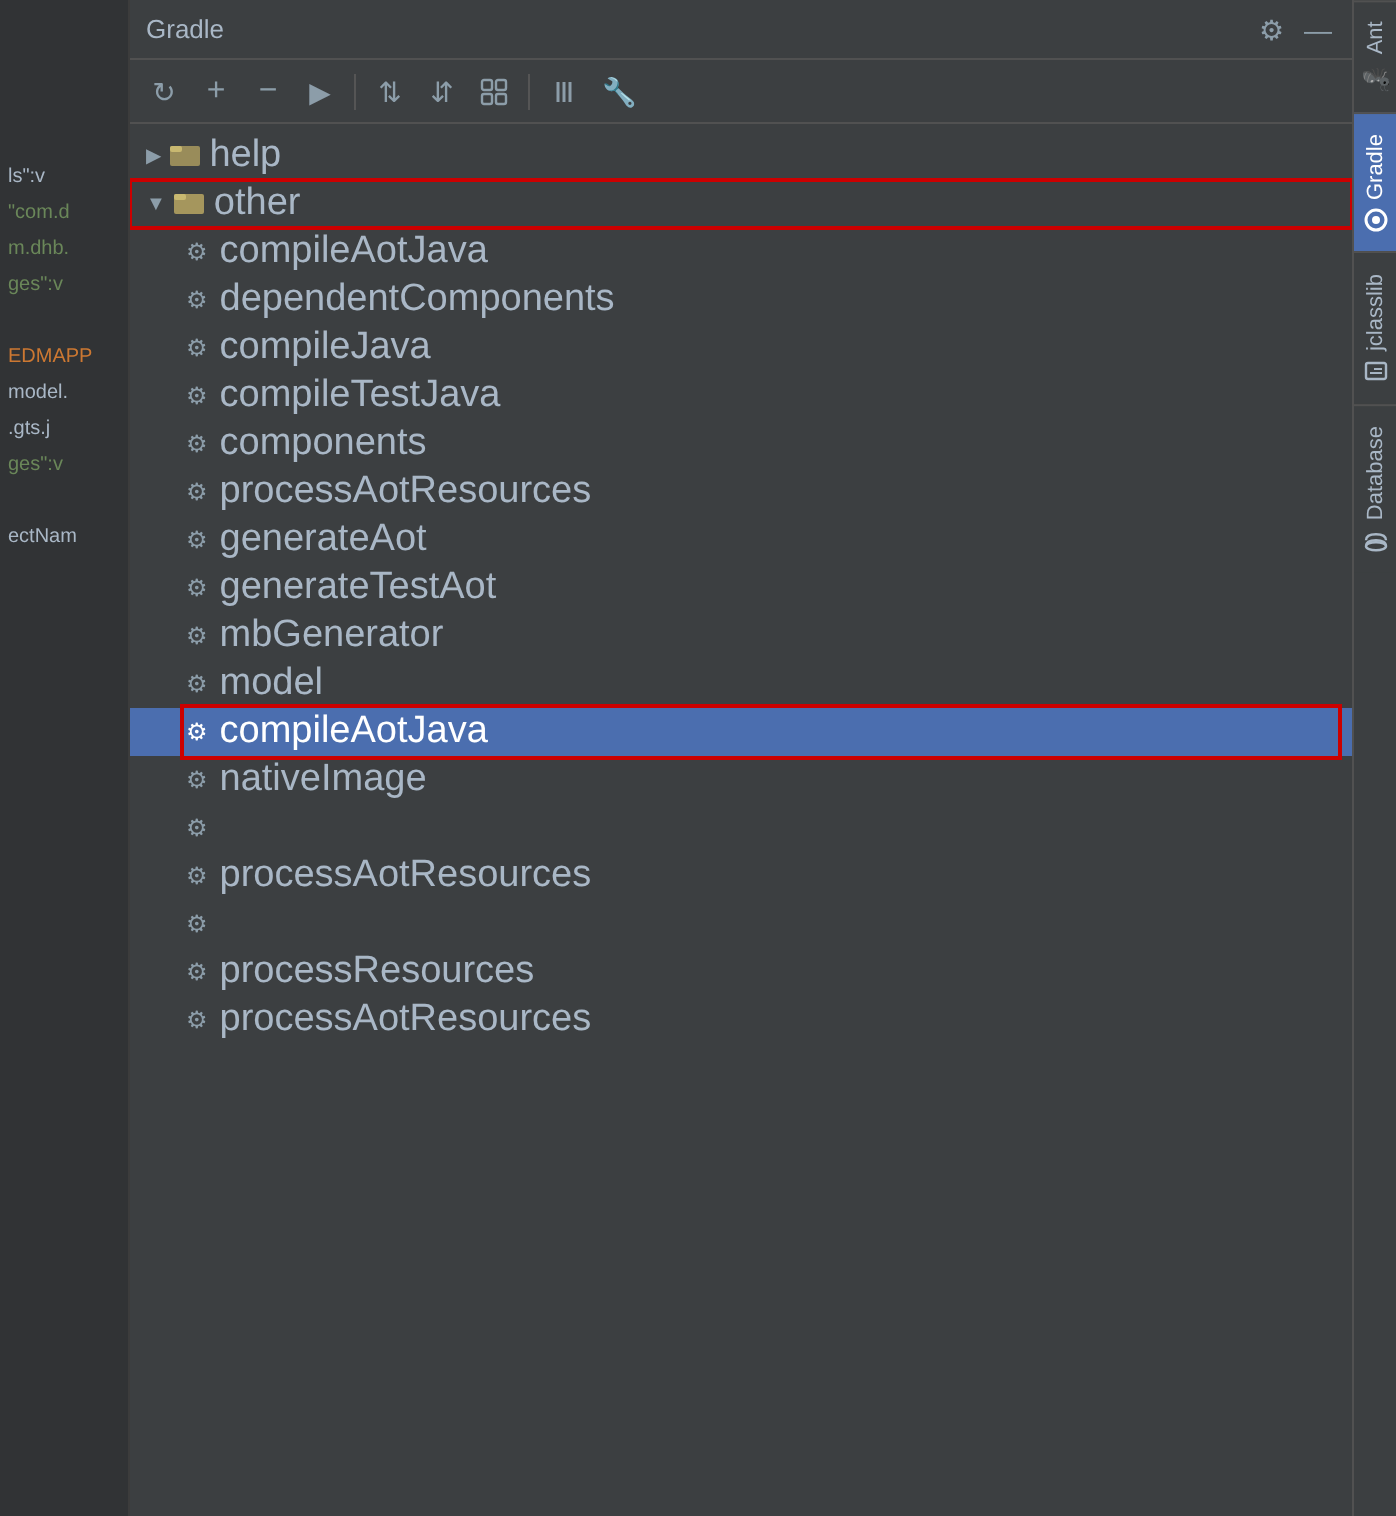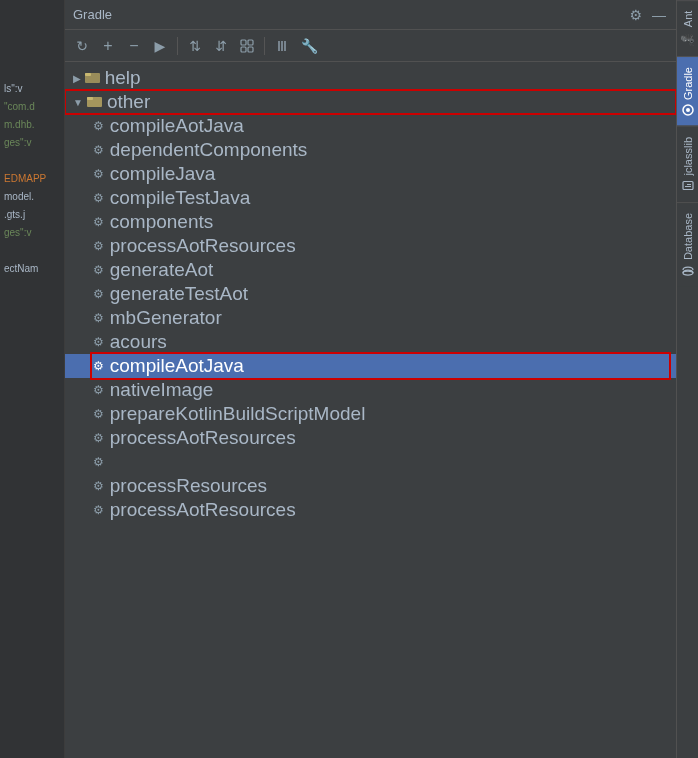--- a/index.html
+++ b/index.html
@@ -308,38 +308,37 @@
       <span class="item-label">generateTestAot</span>
     </div>
 
     <div class="tree-item" style="padding-left: 28px;">
       <span class="gear-icon">⚙</span>
       <span class="item-label">mbGenerator</span>
     </div>
 
     <div class="tree-item" style="padding-left: 28px;">
       <span class="gear-icon">⚙</span>
-      <span class="item-label">acours</span>
+      <span class="item-label">model</span>
     </div>
 
     <div class="tree-item selected" style="padding-left: 28px;">
       <span style="display:inline-block; outline: 2px solid #cc0000; outline-offset:1px; padding: 0 4px 0 0; display:flex; align-items:center; width:100%;">
         <span class="gear-icon" style="color:#ffffff;">⚙</span>
         <span class="item-label">compileAotJava</span>
       </span>
     </div>
 
     <div class="tree-item" style="padding-left: 28px;">
       <span class="gear-icon">⚙</span>
       <span class="item-label">nativeImage</span>
     </div>
 
     <div class="tree-item" style="padding-left: 28px;">
       <span class="gear-icon">⚙</span>
-      <span class="item-label">prepareKotlinBuildScriptModel</span>
     </div>
 
     <div class="tree-item" style="padding-left: 28px;">
       <span class="gear-icon">⚙</span>
       <span class="item-label">processAotResources</span>
     </div>
 
     <div class="tree-item" style="padding-left: 28px;">
       <span class="gear-icon">⚙</span>
     </div>

